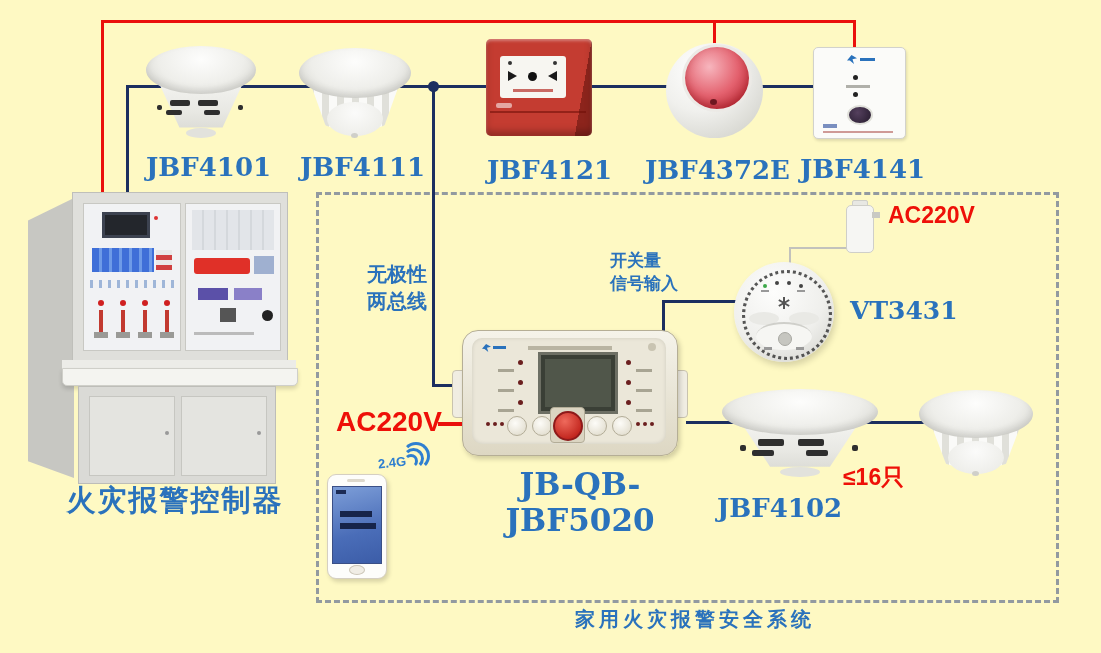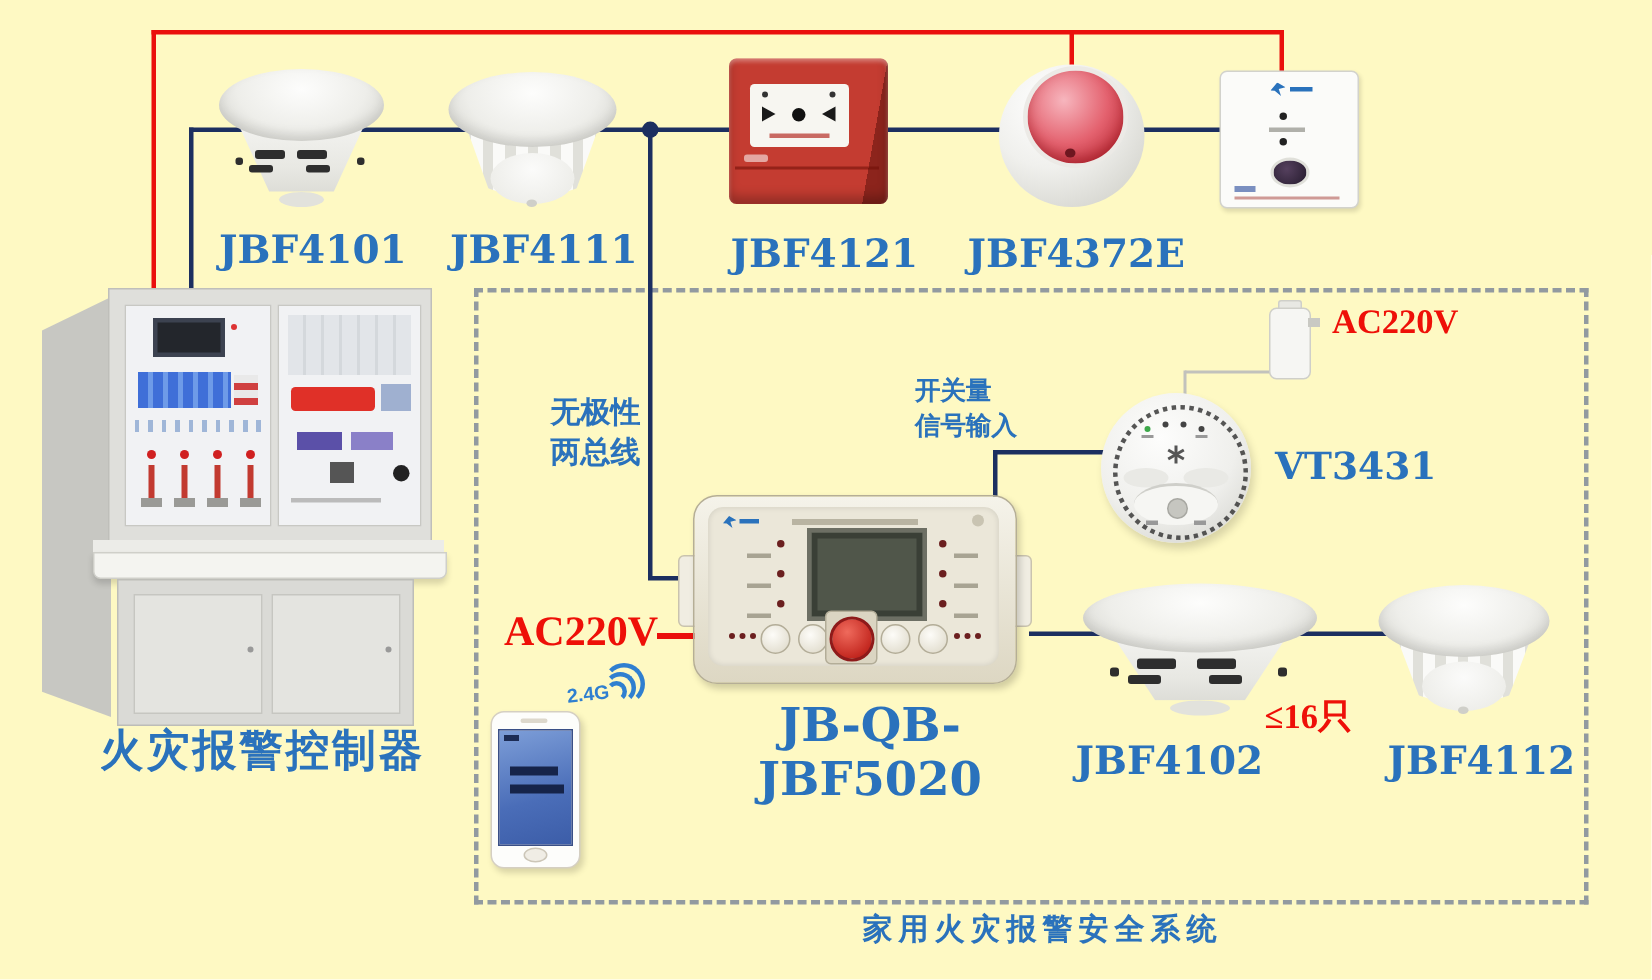--- a/index.html
+++ b/index.html
@@ -9,21 +9,21 @@
   .wire-red{background:#ea100c;}
   .wire-navy{background:#1c2f60;}
   .wire-grey{background:#c2c2bc;}
   .dashed-box{position:absolute;left:316px;top:192px;width:737px;height:405px;
               border:3px dashed #929aa0;}
   .lbl{position:absolute;color:#2a72bc;font-weight:bold;text-align:center;
        font-family:"DejaVu Serif",serif;}
   .zh{position:absolute;color:#2a72bc;font-weight:bold;text-align:center;
       font-family:"Liberation Sans",sans-serif;}
   .red-txt{position:absolute;color:#ee1008;font-weight:bold;
-           font-family:Liberation Serif, serif;}
+           font-family:Liberation Sans, sans-serif;}
   .dev{position:absolute;}
   .d{position:absolute;}
   .ellipse{border-radius:50%;}
   .tri-r{width:0;height:0;border-top:5px solid transparent;border-bottom:5px solid transparent;border-left:9px solid #1a1a1a;}
   .tri-l{width:0;height:0;border-top:5px solid transparent;border-bottom:5px solid transparent;border-right:9px solid #1a1a1a;}
   .det-mount{border-radius:50%;background:radial-gradient(ellipse at 50% 28%,#fdfdfc,#eeeeea 55%,#d5d5cf 90%);
              box-shadow:inset 0 -4px 7px rgba(0,0,0,.10);}
   .det-body{background:linear-gradient(#f8f8f6,#e8e8e3 65%,#d9d9d3);
             clip-path:polygon(1% 0,99% 0,72% 90%,28% 90%);}
   .det-skirt{background:repeating-linear-gradient(90deg,#e0e0da 0 7px,#fafaf8 7px 15px);
@@ -262,25 +262,25 @@
   <div class="dev" style="left:404px;top:444px;width:26px;height:24px;">
     <div class="wifi-arc" style="left:0;bottom:0;width:8px;height:8px;"></div>
     <div class="wifi-arc" style="left:-1px;bottom:-1px;width:15px;height:15px;"></div>
     <div class="wifi-arc" style="left:-2px;bottom:-2px;width:22px;height:22px;"></div>
   </div>
 
   <div class="lbl" style="left:146px;top:152px;width:110px;font-size:26px;">JBF4101</div>
   <div class="lbl" style="left:300px;top:152px;width:110px;font-size:26px;">JBF4111</div>
   <div class="lbl" style="left:487px;top:155px;width:110px;font-size:26px;">JBF4121</div>
   <div class="lbl" style="left:645px;top:155px;width:130px;font-size:26px;">JBF4372E</div>
+  <div class="lbl" style="left:800px;top:154px;width:110px;font-size:26px;">JBF4141</div>
   <div class="zh" style="left:40px;top:481px;width:270px;font-size:29px;letter-spacing:2px;">火灾报警控制器</div>
   <div class="lbl" style="left:480px;top:466px;width:200px;font-size:31px;">JB-QB-JBF5020</div>
   <div class="lbl" style="left:850px;top:296px;width:100px;font-size:25px;">VT3431</div>
   <div class="lbl" style="left:717px;top:493px;width:110px;font-size:26px;">JBF4102</div>
-  <div class="lbl" style="left:925px;top:493px;width:110px;font-size:26px;">JBF4112</div>
 
   <div class="zh" style="left:610px;top:249px;width:76px;font-size:17px;text-align:left;line-height:23px;">
     <div>开关量</div>
     <div>信号输入</div>
   </div>
 
   <div class="zh" style="left:345px;top:261px;width:82px;font-size:20px;text-align:right;">
     <div>无极性</div>
     <div>两总线</div>
   </div>

